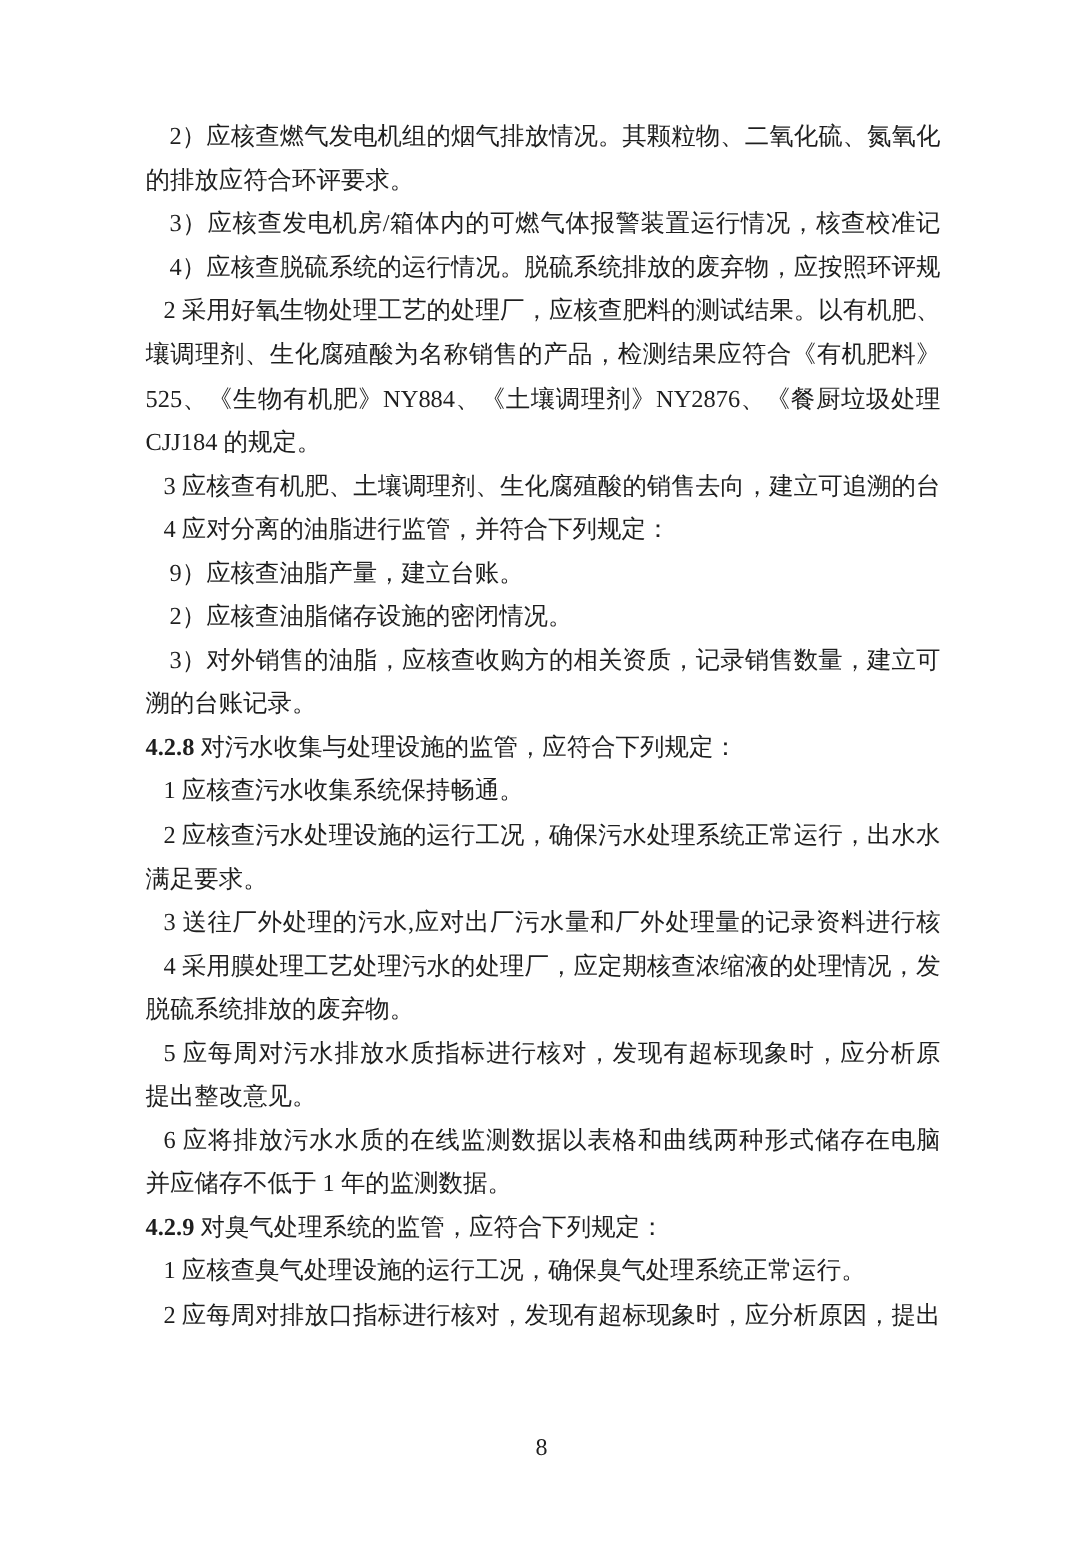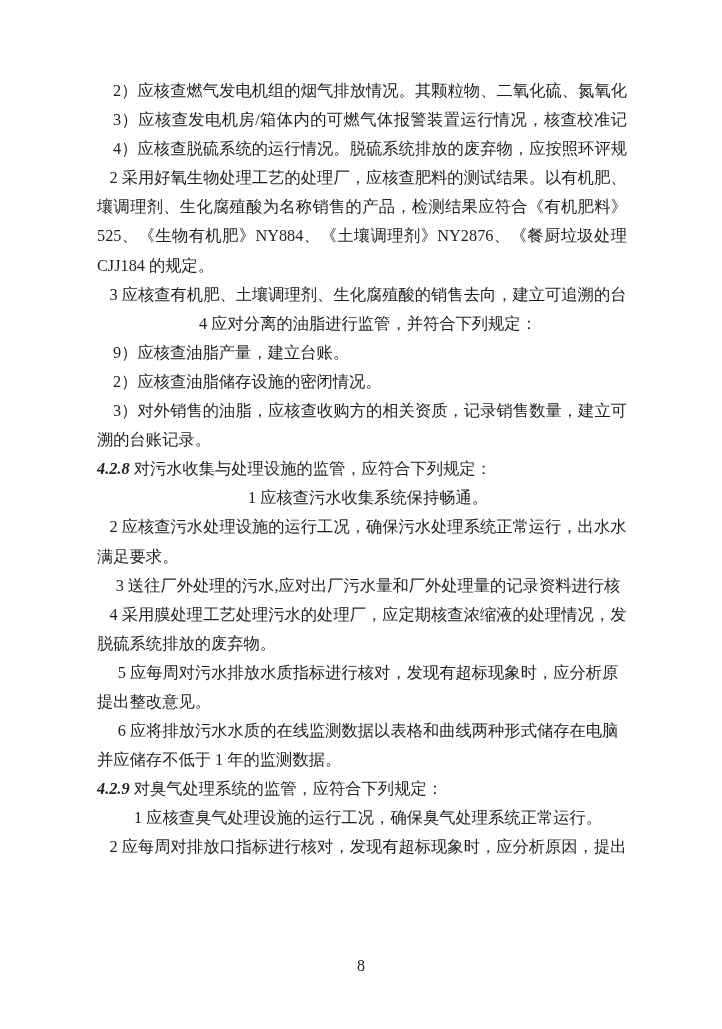--- a/index.html
+++ b/index.html
@@ -30,38 +30,39 @@
     text-align: left;
   }
   .fill {
     white-space: normal;
     text-align: justify;
     text-align-last: justify;
     overflow: hidden;
     height: 29.1px;
   }
   .ind-sub { padding-left: 16px; }
-  .ind-num { padding-left: 12px; text-align: center; }
-  .clause-num { font-weight: bold; font-style: italic; }
+  .ind-num { padding-left: 12px; }
+  .clause-num { font-weight: bold; }
   .page-number {
     position: absolute;
     top: 956px;
     left: 0;
     width: 100%;
     text-align: center;
     font-size: 16px;
     line-height: 19px;
   }
 </style>
 </head>
 <body>
 
 <div class="page">
   <div class="text-block">
     <div class="line ind-sub fill">2）应核查燃气发电机组的烟气排放情况。其颗粒物、二氧化硫、氮氧化物</div>
+    <div class="line">的排放应符合环评要求。</div>
     <div class="line ind-sub fill">3）应核查发电机房/箱体内的可燃气体报警装置运行情况，核查校准记录。</div>
     <div class="line ind-sub fill">4）应核查脱硫系统的运行情况。脱硫系统排放的废弃物，应按照环评规定</div>
     <div class="line ind-num fill">2 采用好氧生物处理工艺的处理厂，应核查肥料的测试结果。以有机肥、土</div>
     <div class="line fill">壤调理剂、生化腐殖酸为名称销售的产品，检测结果应符合《有机肥料》NY/T</div>
     <div class="line fill">525、《生物有机肥》NY884、《土壤调理剂》NY2876、《餐厨垃圾处理技术规范》</div>
     <div class="line">CJJ184 的规定。</div>
     <div class="line ind-num fill">3 应核查有机肥、土壤调理剂、生化腐殖酸的销售去向，建立可追溯的台账</div>
     <div class="line ind-num">4 应对分离的油脂进行监管，并符合下列规定：</div>
     <div class="line ind-sub">9）应核查油脂产量，建立台账。</div>
     <div class="line ind-sub">2）应核查油脂储存设施的密闭情况。</div>

